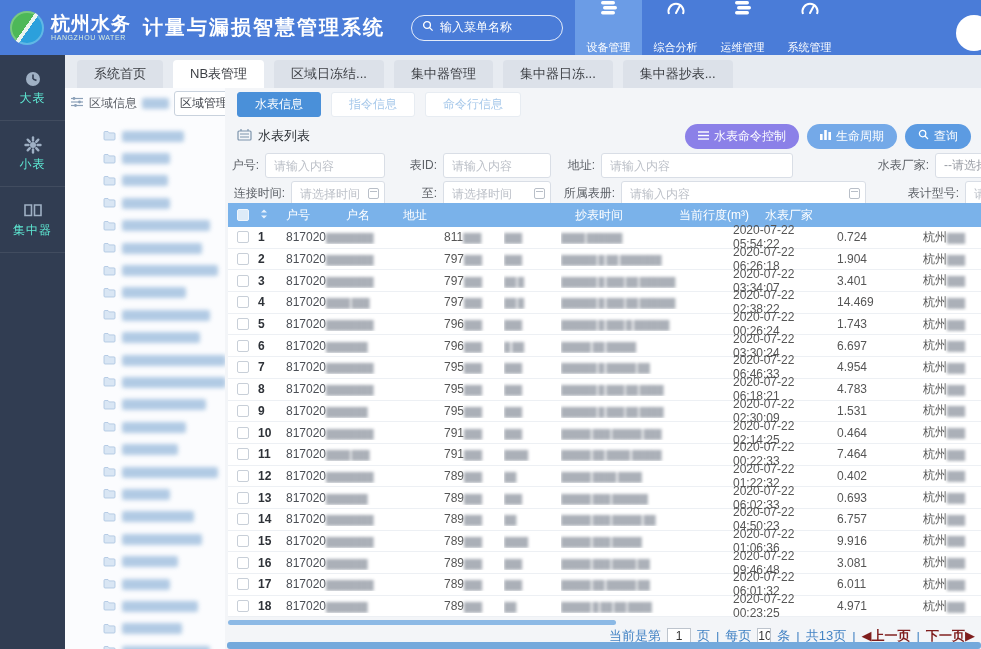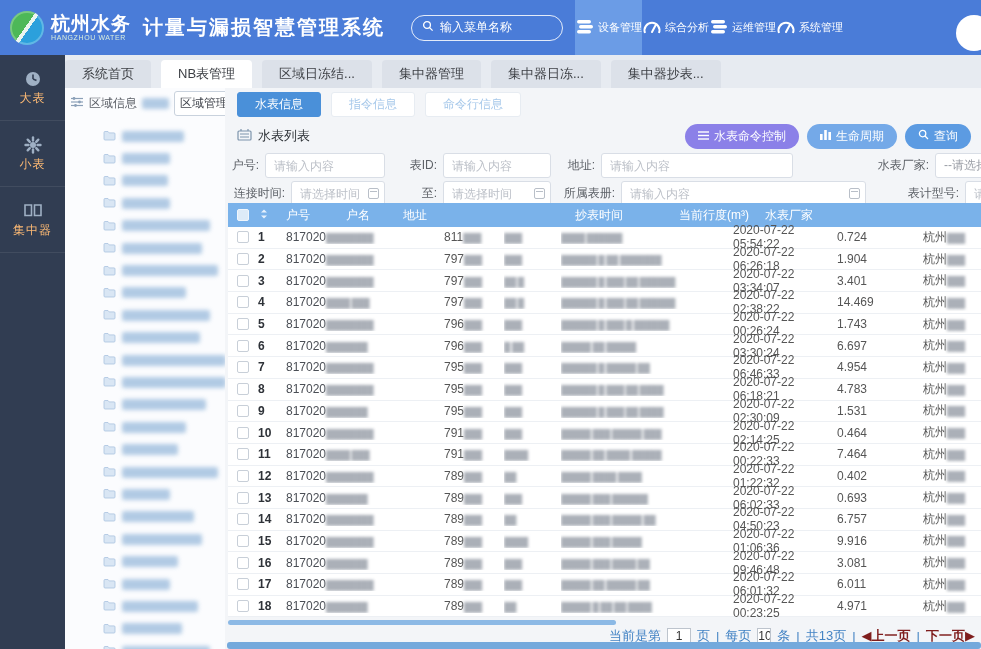--- a/index.html
+++ b/index.html
@@ -9,32 +9,32 @@
 
   
   .hdr{position:absolute;left:0;top:0;right:0;height:55px;background:#4a7cd8;display:flex;align-items:center;color:#fff}
   .logo{display:flex;align-items:center;gap:7px;margin-left:10px}
   .swirl{width:34px;height:34px;border-radius:50%;background:linear-gradient(125deg,#4db858 46%,#eaf5ef 46% 54%,#2ba0dc 54%);box-shadow:inset 0 0 0 2px rgba(255,255,255,.25)}
   .logo-cn{font-size:19px;font-weight:bold;letter-spacing:1px;line-height:1.05}
   .logo-en{font-size:7px;color:#d9eddc;letter-spacing:.6px}
   .app-title{font-size:20px;font-weight:bold;margin-left:12px;letter-spacing:2px;white-space:nowrap}
   .menu-search{margin-left:26px;width:152px;height:26px;border:1px solid rgba(255,255,255,.85);border-radius:13px;display:flex;align-items:center;gap:6px;padding:0 10px;font-size:12px;color:#fff;cursor:text;flex:none}
   .nav{display:flex;margin-left:12px;height:55px}
-  .nav-item{width:67px;display:flex;flex-direction:row;align-items:center;justify-content:flex-start;gap:3px;font-size:11px;cursor:pointer;white-space:nowrap}
+  .nav-item{width:67px;display:flex;flex-direction:column;align-items:center;justify-content:space-between;gap:3px;font-size:11px;cursor:pointer;white-space:nowrap}
   .nav-item.active{background:#6b9ce6}
   .avatar{position:absolute;right:-11px;top:15px;width:36px;height:36px;border-radius:50%;background:#fff;cursor:pointer}
 
   
-  .rail{position:absolute;left:0;top:55px;bottom:0;width:65px;background:#313d52;color:#fdba74}
+  .rail{position:absolute;left:0;top:55px;bottom:0;width:65px;background:#313d52;color:#5eead4}
   .rail-item{padding:15px 0 13px;text-align:center;border-bottom:1px solid rgba(255,255,255,.08);cursor:pointer}
   .rail-item .ric{color:#9fb0c4;height:18px;display:block}
   .rail-item .rlb{font-size:12px;margin-top:6px;letter-spacing:1px}
 
   
-  .tabsbar{position:absolute;left:65px;top:55px;right:0;height:33px;background:#e7ebf1;display:flex;align-items:flex-end;gap:10px;overflow:hidden}
+  .tabsbar{position:absolute;left:65px;top:55px;right:0;height:33px;background:#e7ebf1;display:flex;align-items:flex-end;gap:10px;padding-left:12px;overflow:hidden}
   .tab{height:28px;line-height:28px;padding:0 17px;background:#dce1e9;border-radius:4px 4px 0 0;font-size:13px;color:#3c3f44;cursor:pointer;white-space:nowrap}
   .tab.active{background:#fff}
 
   
   .tree{position:absolute;left:65px;top:88px;bottom:0;width:184px;background:#fbfcfe;border-right:1px solid #e3e8ef;overflow:hidden}
   .tree-hd{height:30px;display:flex;align-items:center;gap:5px;padding:0 5px;font-size:12px;color:#5a5e66;white-space:nowrap}
   .tree-btn{margin-left:auto;background:#fff;border:1px solid #c9d2dd;border-radius:3px;font-size:12px;color:#42464e;padding:3px 5px;display:flex;gap:3px;align-items:center;cursor:pointer;white-space:nowrap}
   .tree-list{padding:7px 0 0 38px}
   .tree-item{height:22.4px;display:flex;align-items:center;gap:6px;cursor:pointer}
   .blurbar{height:11px;border-radius:2px;background:#9fbede;filter:blur(2px);opacity:.8;display:inline-block}

